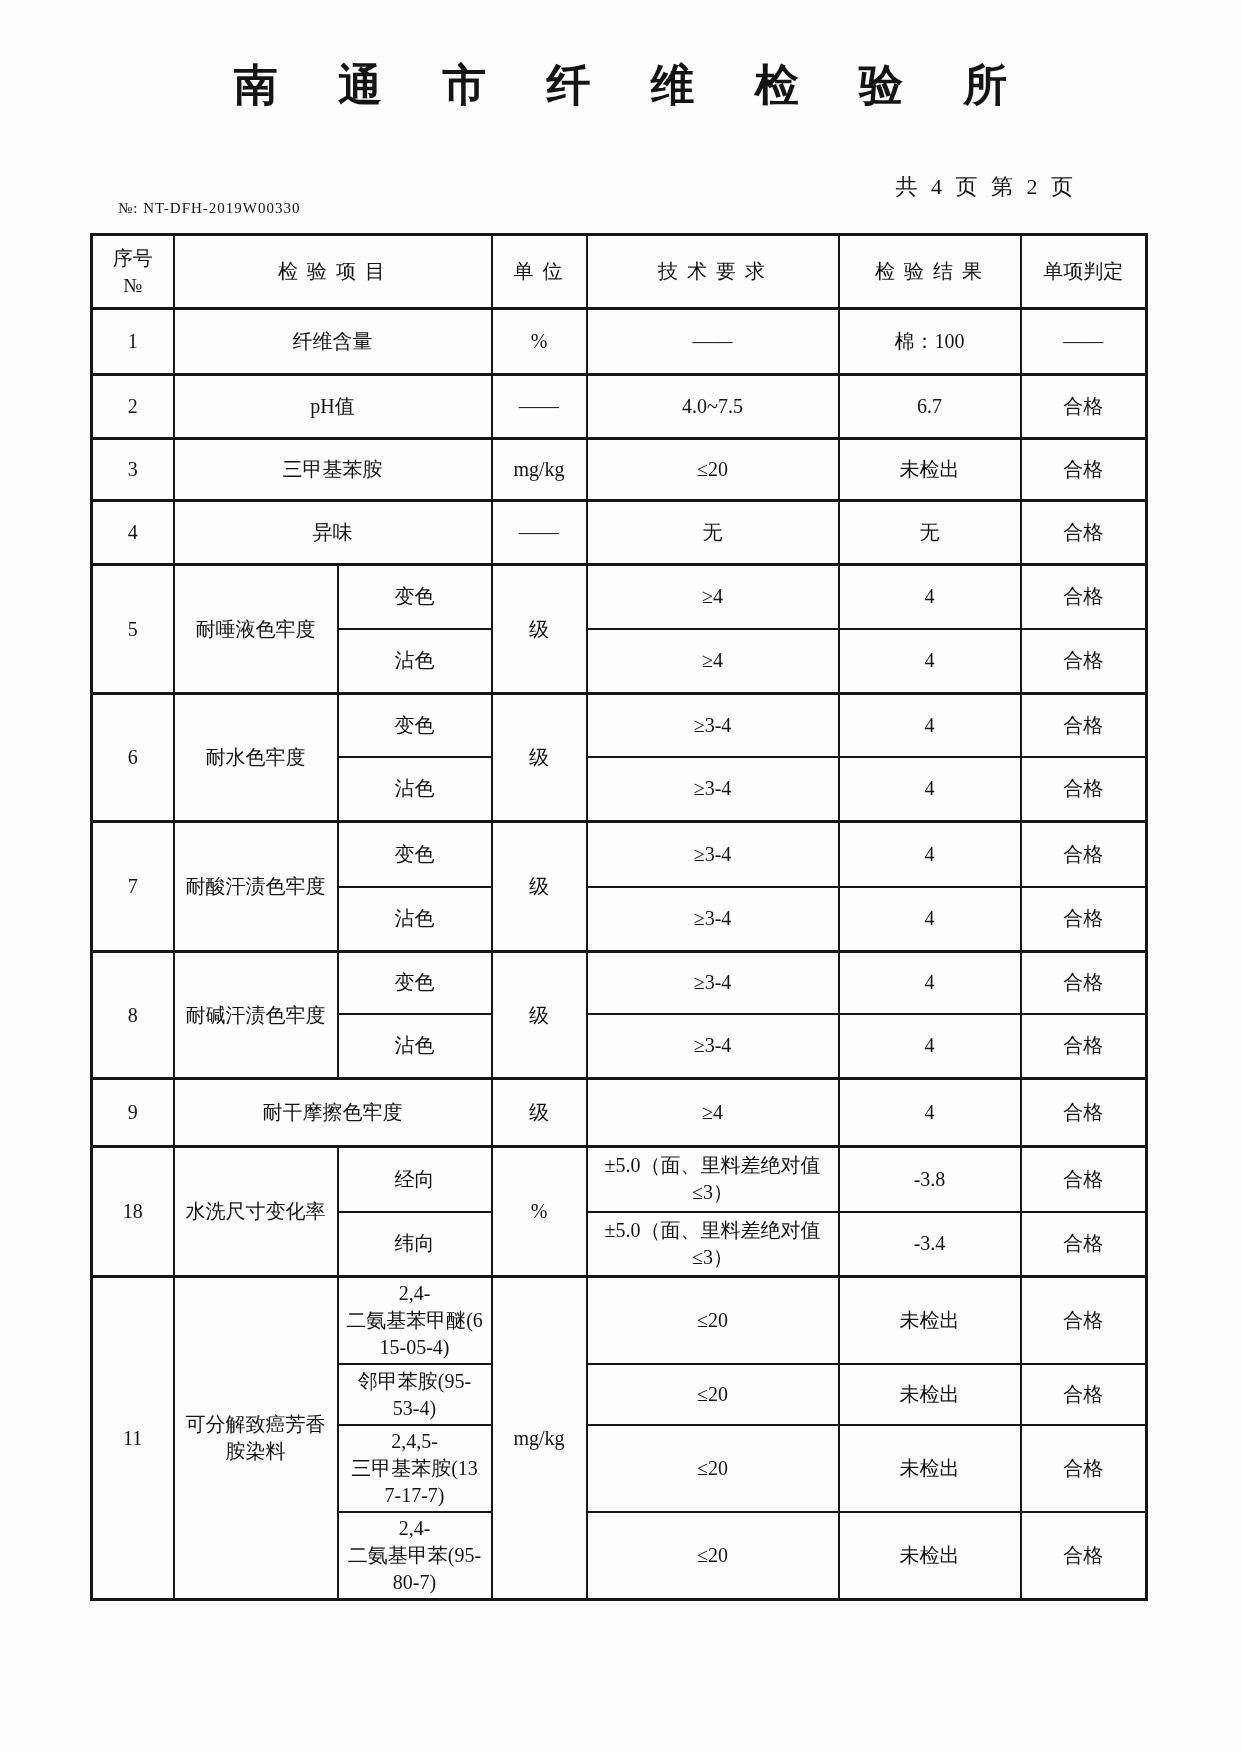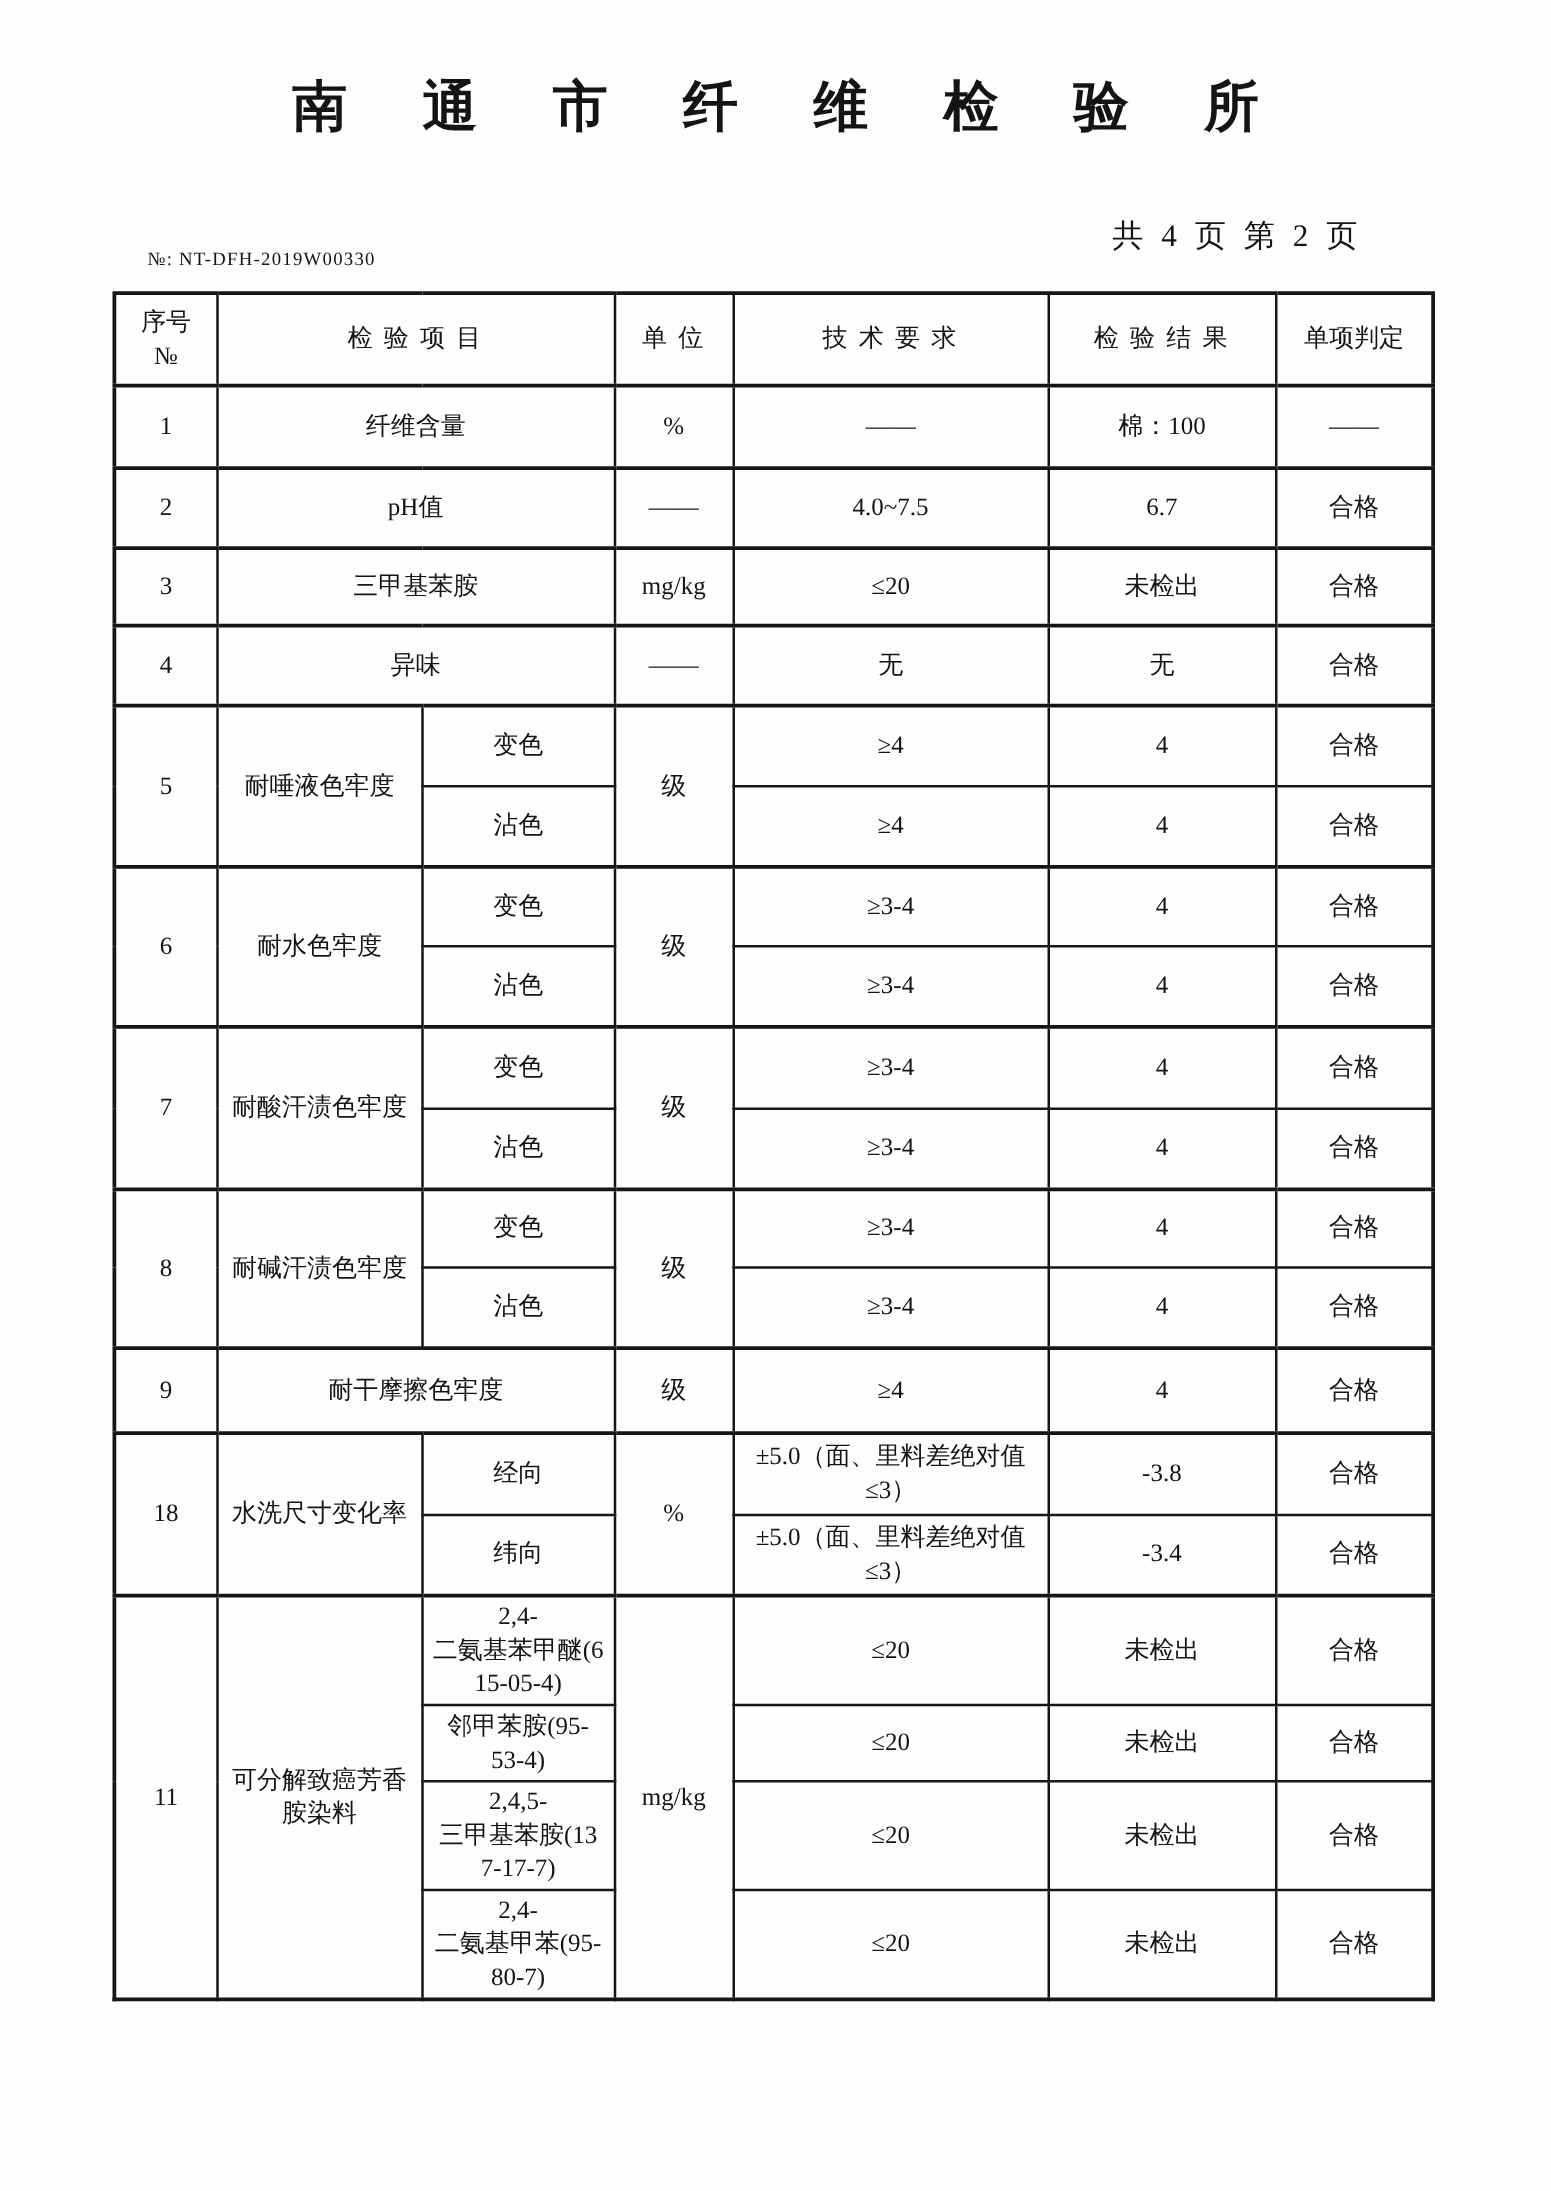--- a/index.html
+++ b/index.html
@@ -26,22 +26,22 @@
     font-family:"Liberation Sans","DejaVu Sans",sans-serif;
     font-weight:bold;font-size:42px;
     letter-spacing:46px;text-indent:46px;
     white-space:nowrap;
   }
   .report-no{
     position:absolute;top:200px;left:118px;
     font-size:15px;letter-spacing:1px;white-space:nowrap;
   }
   .page-indicator{
-    position:absolute;top:172px;right:151px;
-    font-size:25px;letter-spacing:4px;white-space:nowrap;
+    position:absolute;top:172px;right:164px;
+    font-size:22px;letter-spacing:4px;white-space:nowrap;
   }
   table.report{
     position:absolute;top:233px;left:90px;
     border-collapse:collapse;table-layout:fixed;
     width:1055px;
     background:transparent;
     border-radius:19px;
   }
   table.report td,table.report th{
     border:2px solid #161616;

